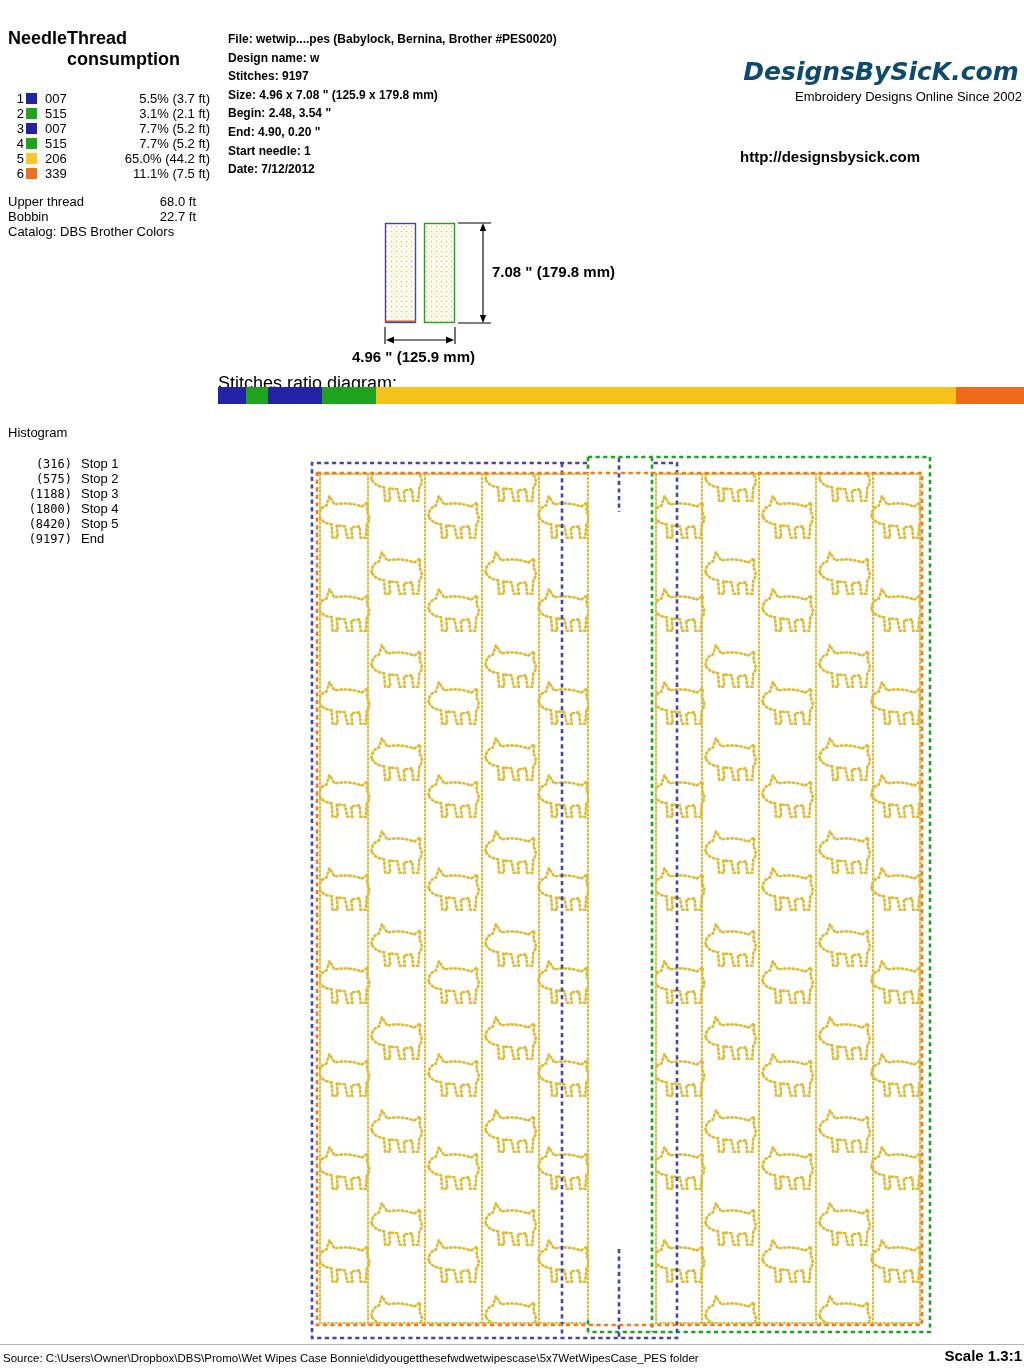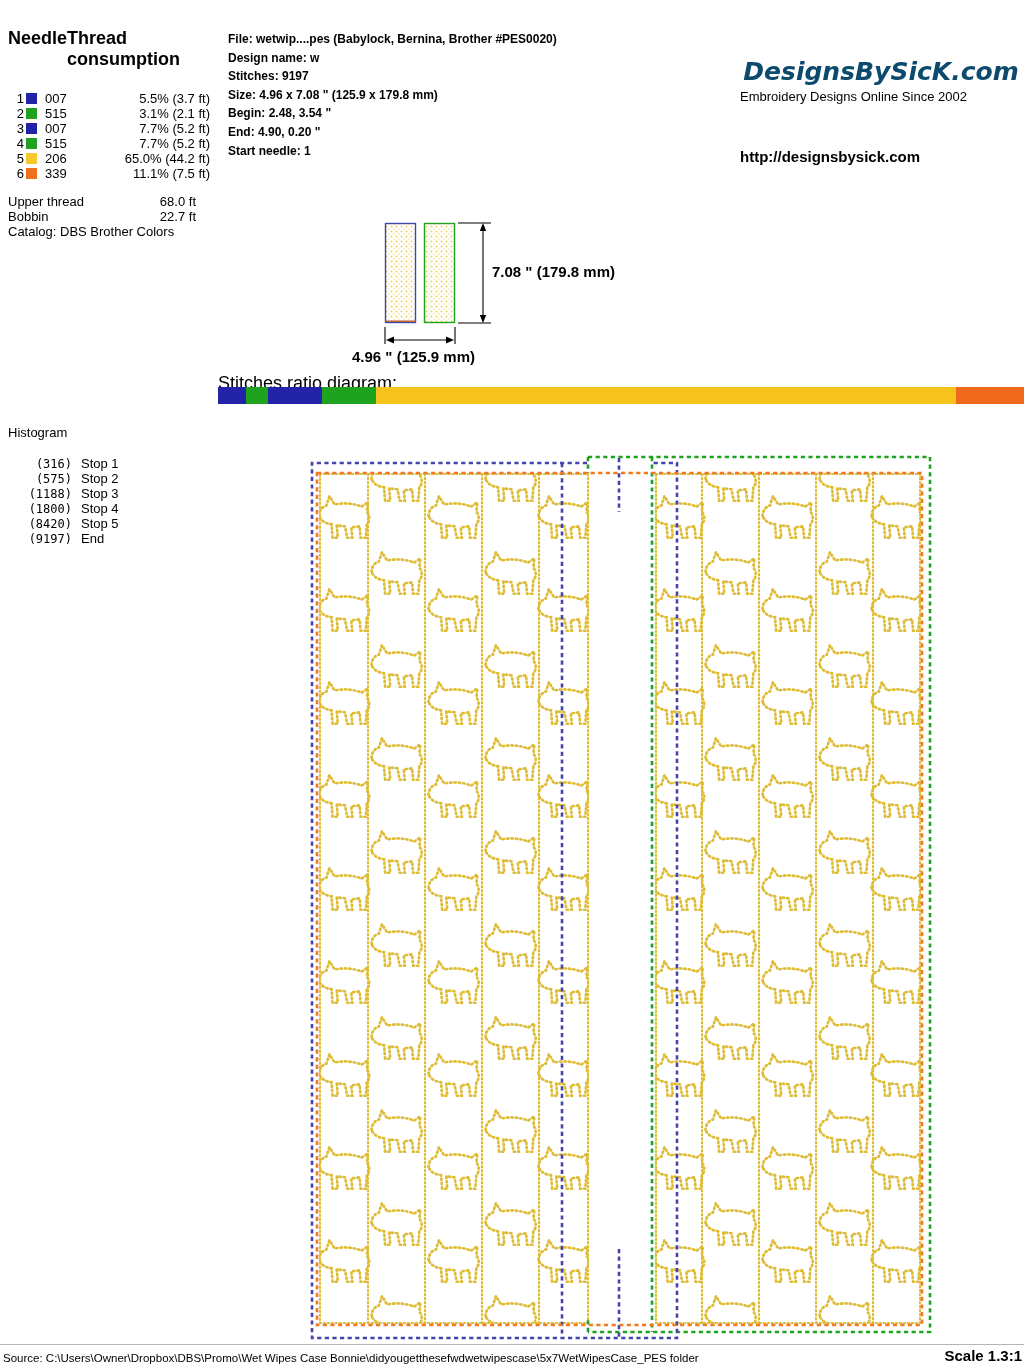--- a/index.html
+++ b/index.html
@@ -23,21 +23,21 @@
   .t-row{display:flex;height:15px}
   .t-val{margin-left:auto;margin-right:14px}
   .t-catalog{height:15px}
 
   
   #file-info{left:228px;top:30px;width:540px;font-weight:bold;font-size:12px;line-height:18.6px}
 
   
   #logo{left:740px;top:57px;width:282px;text-align:center;color:#5b79e3;font-weight:bold;
         font-style:italic;font-size:25px;font-family:"DejaVu Sans",sans-serif;white-space:nowrap}
-  #tagline{left:740px;top:89px;width:282px;text-align:left;font-size:13px}
+  #tagline{left:740px;top:89px;width:282px;text-align:right;font-size:13px}
   #url{left:740px;top:148px;width:282px;font-weight:bold;font-size:15px}
 
   
   #thumb-svg{left:350px;top:215px}
   #dim-h{left:492px;top:263px;font-weight:bold;font-size:15px;white-space:nowrap}
   #dim-w{left:352px;top:348px;font-weight:bold;font-size:15px;white-space:nowrap}
 
   
   #ratio-label{left:218px;top:373px;font-size:18px}
   #ratio-bar{left:218px;top:387px;width:806px;height:17px;display:flex}
@@ -118,20 +118,21 @@
 </div>
 
 <div class="abs" id="file-info">
     <div class="fi-line">File: wetwip....pes  (Babylock, Bernina, Brother #PES0020)</div>
     <div class="fi-line">Design name: w</div>
     <div class="fi-line">Stitches: 9197</div>
     <div class="fi-line">Size: 4.96 x 7.08 " (125.9 x 179.8 mm)</div>
     <div class="fi-line">Begin: 2.48, 3.54 "</div>
     <div class="fi-line">End: 4.90, 0.20 "</div>
     <div class="fi-line">Start needle: 1</div>
+    <div class="fi-line">Date: 7/12/2012</div>
   </div>
 
 <div class="abs" id="logo" style="color: #0c4a6e;">DesignsBySicK.com</div>
 <div class="abs" id="tagline">Embroidery Designs Online Since 2002</div>
 <div class="abs" id="url">http://designsbysick.com</div>
 
 <svg class="abs" id="thumb-svg" width="310" height="150" viewBox="350 215 310 150">
     <defs>
       <pattern id="tdots" width="5" height="5" patternUnits="userSpaceOnUse">
         <circle cx="1.5" cy="1.5" r="1" fill="#ecd063"></circle>

